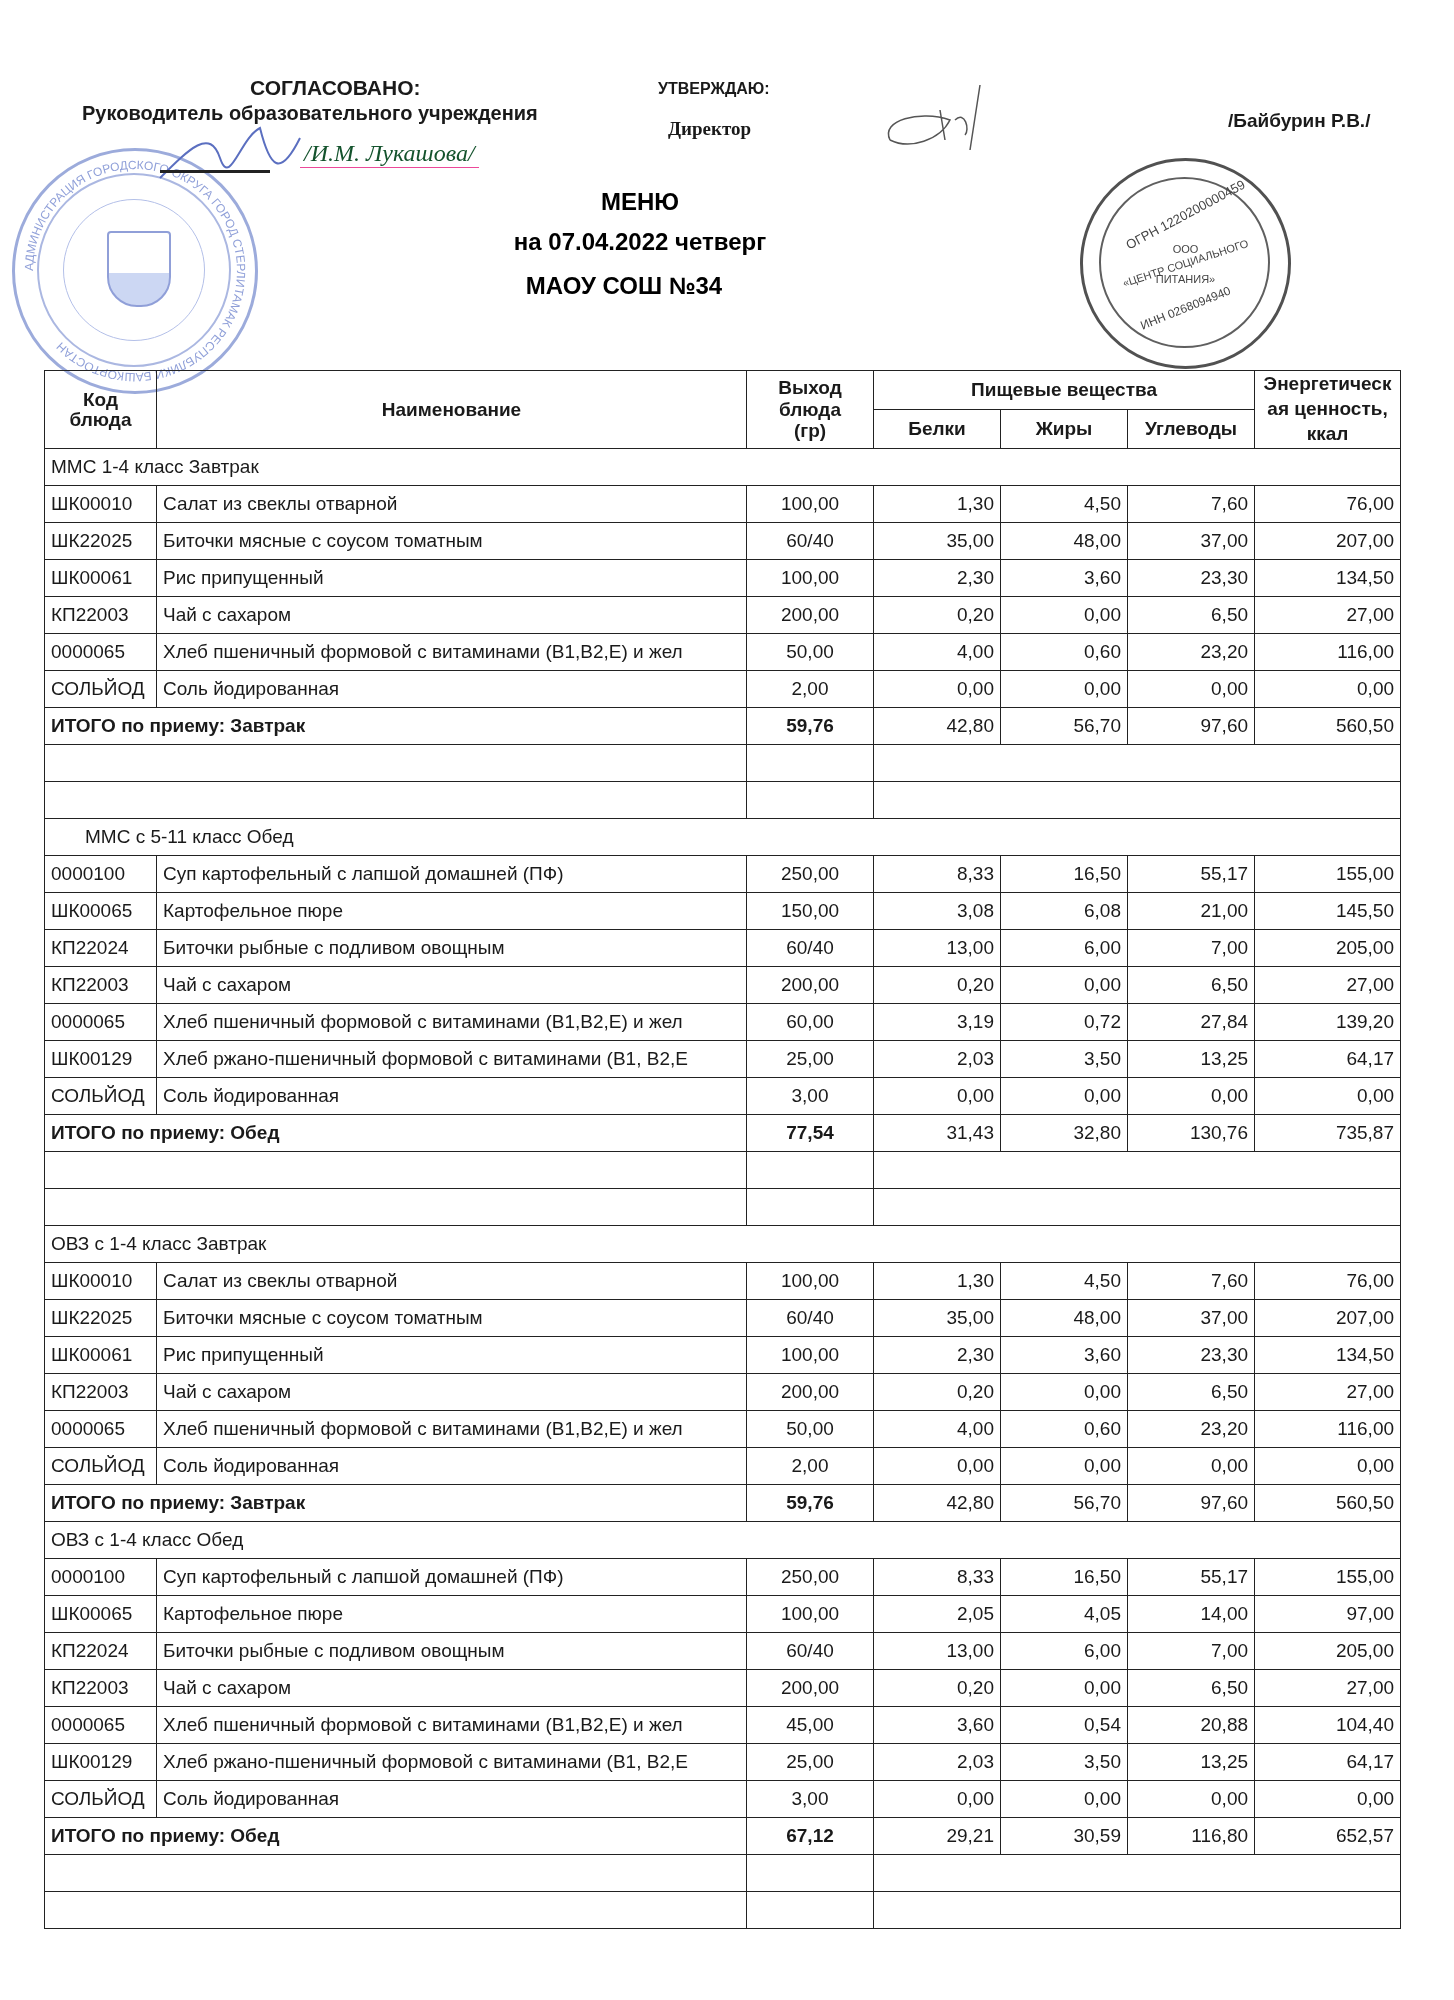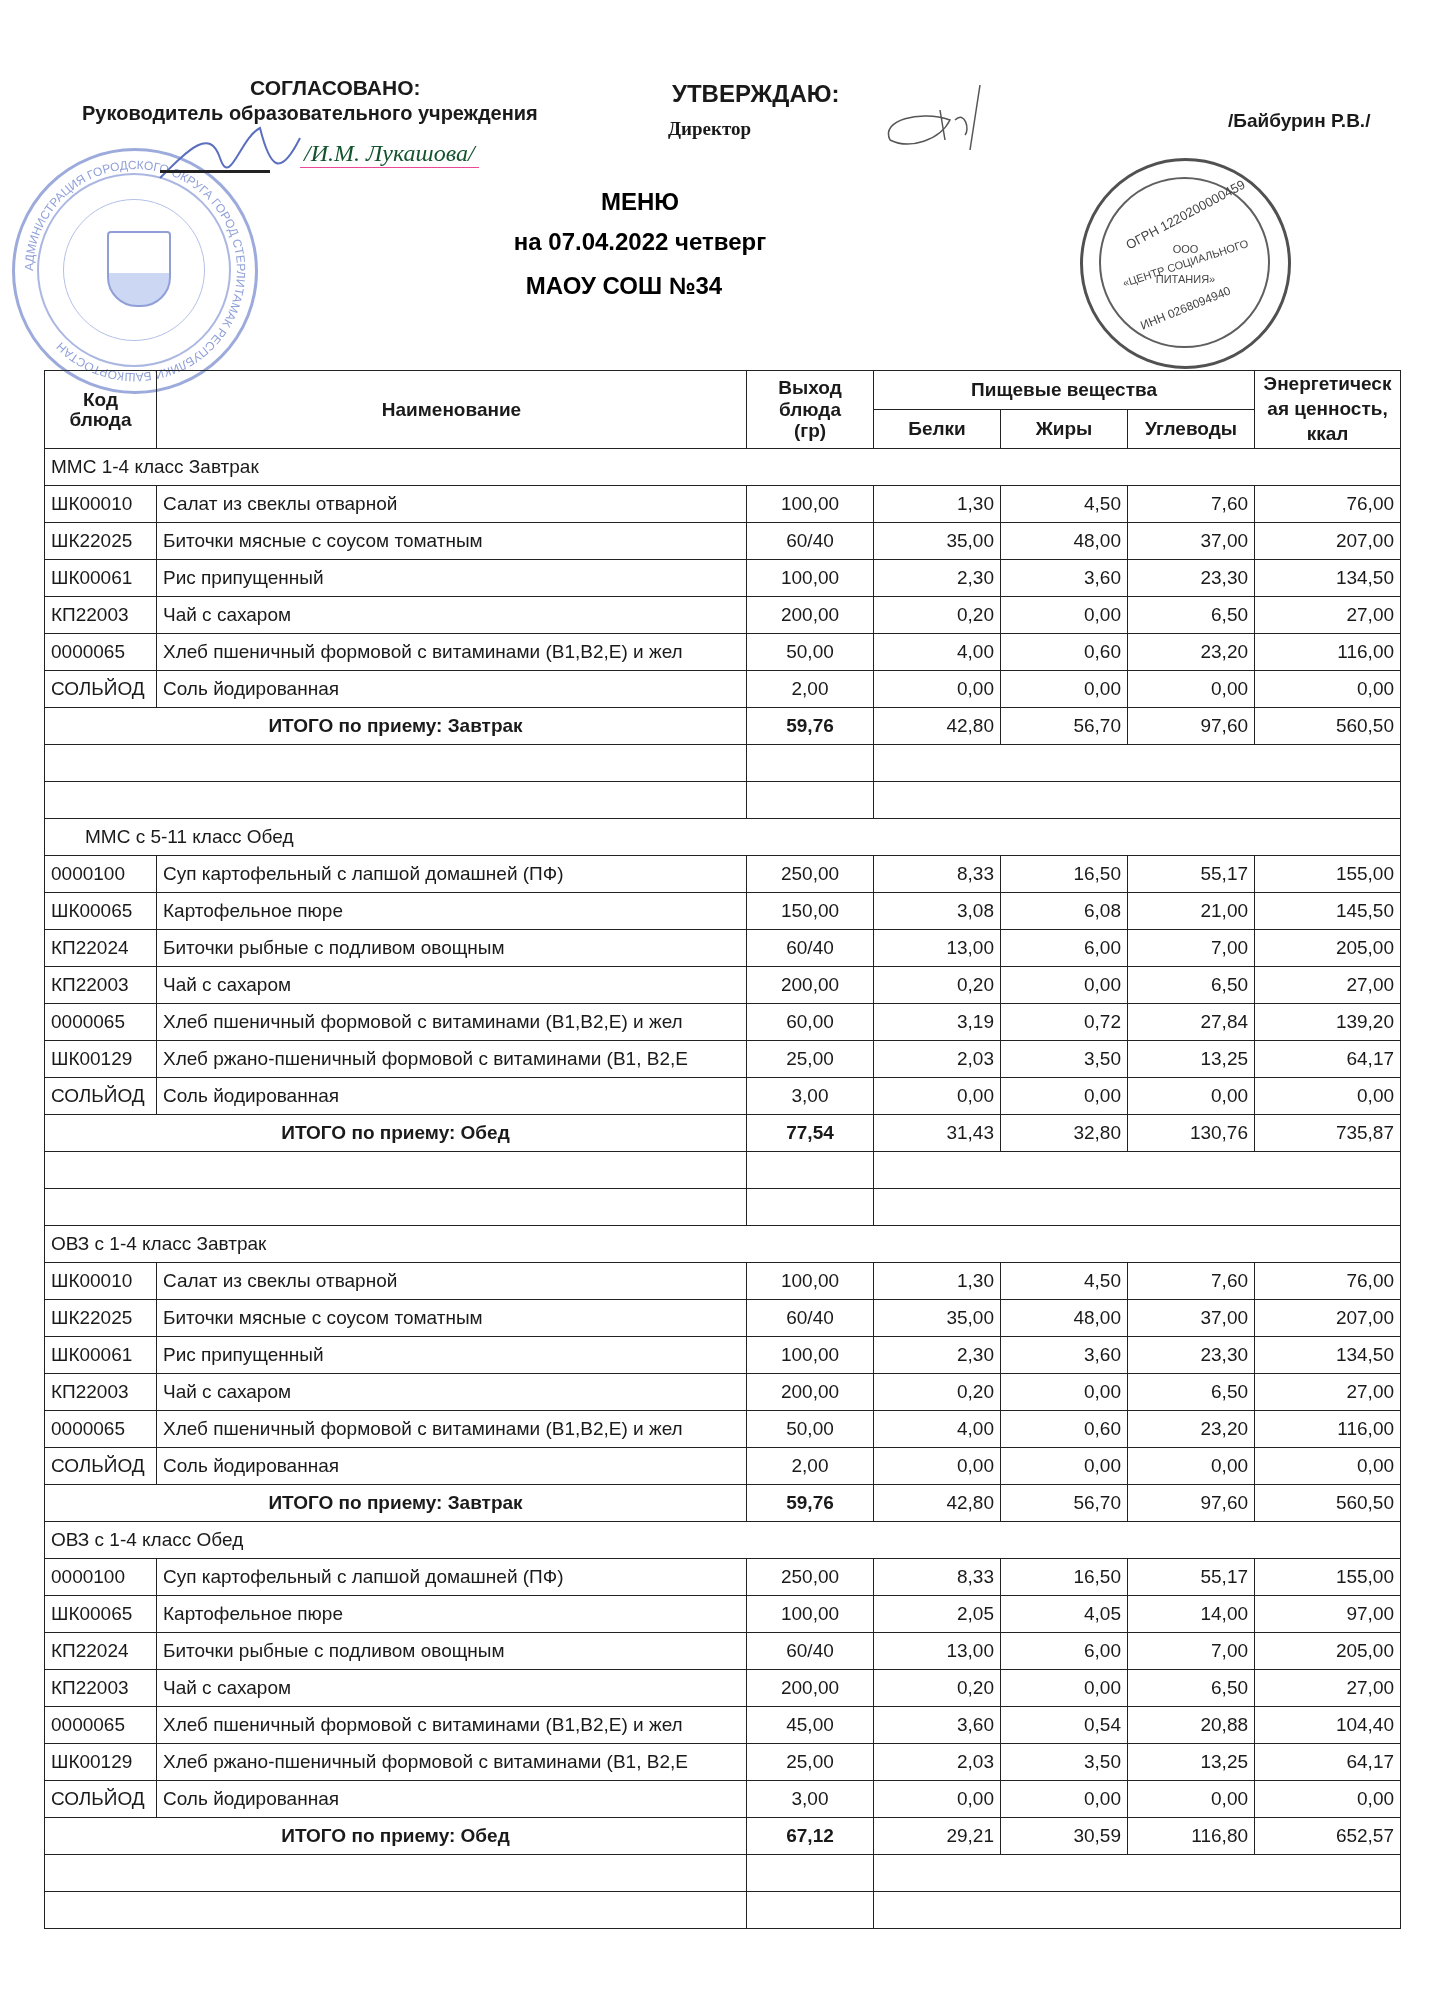--- a/index.html
+++ b/index.html
@@ -18,21 +18,21 @@
   .stamp-right { left:1080px; top:158px; width:205px; height:205px; border:3px solid #333; opacity:.85; }
   .stamp-right .inner { position:absolute; left:16px; top:16px; width:167px; height:167px; border:2px solid #444; border-radius:50%; }
   .stamp-right .c1 { position:absolute; left:0; width:205px; text-align:center; font-size:11px; color:#222; }
   
   table.menu { position:absolute; left:44px; border-collapse:collapse; table-layout:fixed; width:1356px; }
   table.menu td, table.menu th { border:1.5px solid #222; padding:0 6px; height:36px; font-size:19px; white-space:nowrap; overflow:hidden; }
   col.c-code { width:112px; } col.c-name { width:590px; } col.c-yield { width:127px; }
   col.c-prot { width:127px; } col.c-fat { width:127px; } col.c-carb { width:127px; } col.c-kcal { width:146px; }
   .num { text-align:right; }
   .ctr { text-align:center; }
-  .bold { font-weight:bold;text-align:center; }
+  .bold { font-weight:bold; }
   .section-title td { border-left:none; border-right:none; text-align:left; font-weight:normal; font-size:20px; height:36px; }
   .th-big { font-size:23px; font-weight:bold; text-align:center; }
   .th-mid { font-size:19px; font-weight:bold; text-align:center; }
   .th-small { font-size:14px; font-weight:bold; text-align:center; white-space:normal; line-height:1.3; }
   .empty td { height:36px; }
   .total td { height:38px; }
   .sig { position:absolute; }
 </style>
 </head>
 <body>
@@ -50,21 +50,21 @@
 </div>
 
 <div class="abs hdr-bold" style="left:250px; top:76px;">СОГЛАСОВАНО:</div>
 <div class="abs hdr-bold" style="left:82px; top:102px; font-size:20px;">Руководитель образовательного учреждения</div>
 <svg class="sig" style="left:150px; top:118px;" width="180" height="80">
   <path d="M10,60 C40,30 60,10 70,40 C80,70 90,20 110,10 C120,50 130,60 150,20" stroke="#5b6fc0" stroke-width="2" fill="none"></path>
 </svg>
 <div class="abs" style="left:160px; top:170px; width:110px; border-bottom:3px solid #222;"></div>
 <div class="abs" style="left:300px; top:140px; font-size:24px; font-style:italic; color:#14532d; font-family:'Liberation Serif', serif; border-bottom:1px solid #ec4899; padding:0 4px;">/И.М. Лукашова/</div>
 
-<div class="abs hdr-bold" style="left:672px; top:80px; font-size:24px;">УТВЕРЖДАЮ:</div>
+<div class="abs hdr-bold" style="left:658px; top:80px; font-size:16px;">УТВЕРЖДАЮ:</div>
 <div class="abs hdr-bold" style="left:668px; top:118px; font-size:19px;font-family:Liberation Serif, serif;">Директор</div>
 <svg class="sig" style="left:870px; top:80px;" width="150" height="80">
   <path d="M20,60 C10,40 50,30 80,40 C70,60 40,70 20,60 M70,30 L75,60 M85,40 C95,30 100,50 95,55 M110,5 L100,70" stroke="#555" stroke-width="1.5" fill="none"></path>
 </svg>
 <div class="abs hdr-bold" style="left:1228px; top:110px; font-size:19px;">/Байбурин Р.В./</div>
 
 <div class="stamp stamp-right">
   <div class="inner"></div>
   <div class="c1" style="top:46px; font-size:13px; transform:rotate(-28deg);">ОГРН 1220200000459</div>
   <div class="c1" style="top:82px;">ООО</div>

